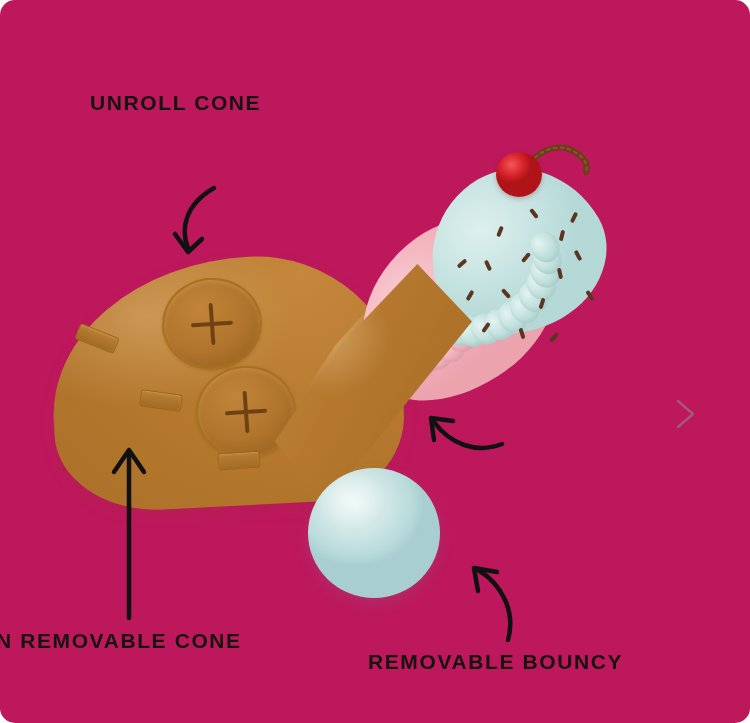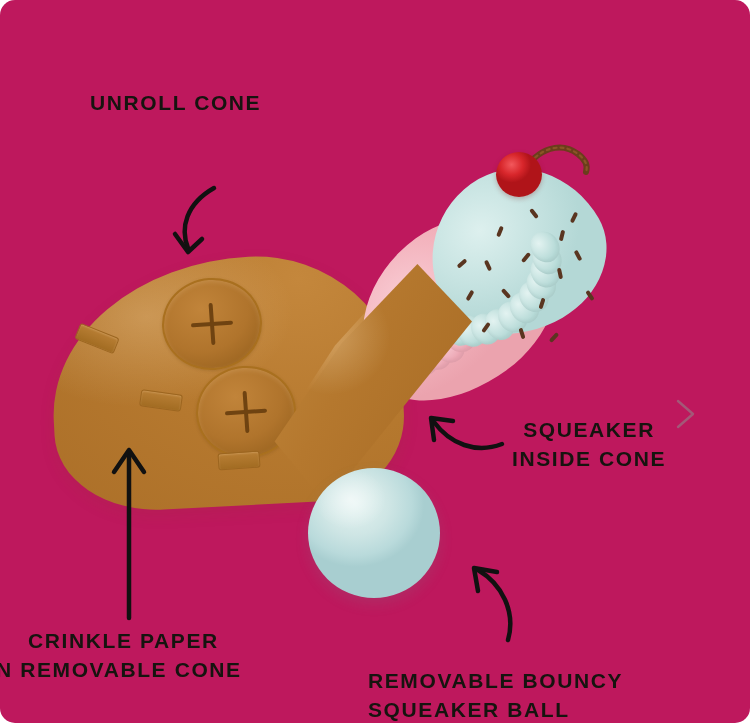--- a/index.html
+++ b/index.html
@@ -29,21 +29,21 @@
     line-height: 29px;
     letter-spacing: 1.6px;
     text-transform: uppercase;
     white-space: nowrap;
   }
   .callout .ln { display: block; }
 
   #callout-unroll { left: 90px; top: 88px; text-align: center; }
   #callout-squeaker-cone { left: 512px; top: 415px; text-align: center; }
   #callout-crinkle { left: 28px; top: 626px; text-align: left; }
-  #callout-ball { left: 368px; top: 666px; text-align: left; }
+  #callout-ball { left: 368px; top: 647px; text-align: center; }
 
   
   #callout-crinkle .ln.clipped { margin-left: -32px; }
 
   
   .arrow-svg { position: absolute; overflow: visible; }
 
   
   #next-arrow {
     position: absolute;
@@ -316,32 +316,26 @@
 
   <svg class="arrow-svg" id="arrow-ball" style="left:440px; top:558px; width:90px; height:86px;" viewBox="0 0 90 86">
     <path d="M68 82 C 76 54, 62 26, 38 12" fill="none" stroke="#111" stroke-width="4.5" stroke-linecap="round"></path>
     <path d="M34 10 L 38 33 M34 10 L 57 14" fill="none" stroke="#111" stroke-width="4.5" stroke-linecap="round"></path>
   </svg>
 
   <div class="callout" id="callout-unroll">
     <span class="ln">UNROLL CONE</span>
   </div>
 
-  <div class="callout" id="callout-squeaker-cone">
-    <span class="ln">SQUEAKER</span>
-    <span class="ln">INSIDE CONE</span>
-  </div>
 
   <div class="callout" id="callout-crinkle">
-    <span class="ln">CRINKLE PAPER</span>
     <span class="ln clipped">N REMOVABLE CONE</span>
   </div>
 
   <div class="callout" id="callout-ball">
     <span class="ln">REMOVABLE BOUNCY</span>
-    <span class="ln">SQUEAKER BALL</span>
   </div>
 
   <svg id="next-arrow" viewBox="0 0 34 36">
     <path d="M10 5 L 25 18 L 10 31" fill="none" stroke="#8d8d8d" stroke-width="2.4" stroke-linecap="round" stroke-linejoin="round"></path>
   </svg>
 
 </div>
 
 </body></html>

